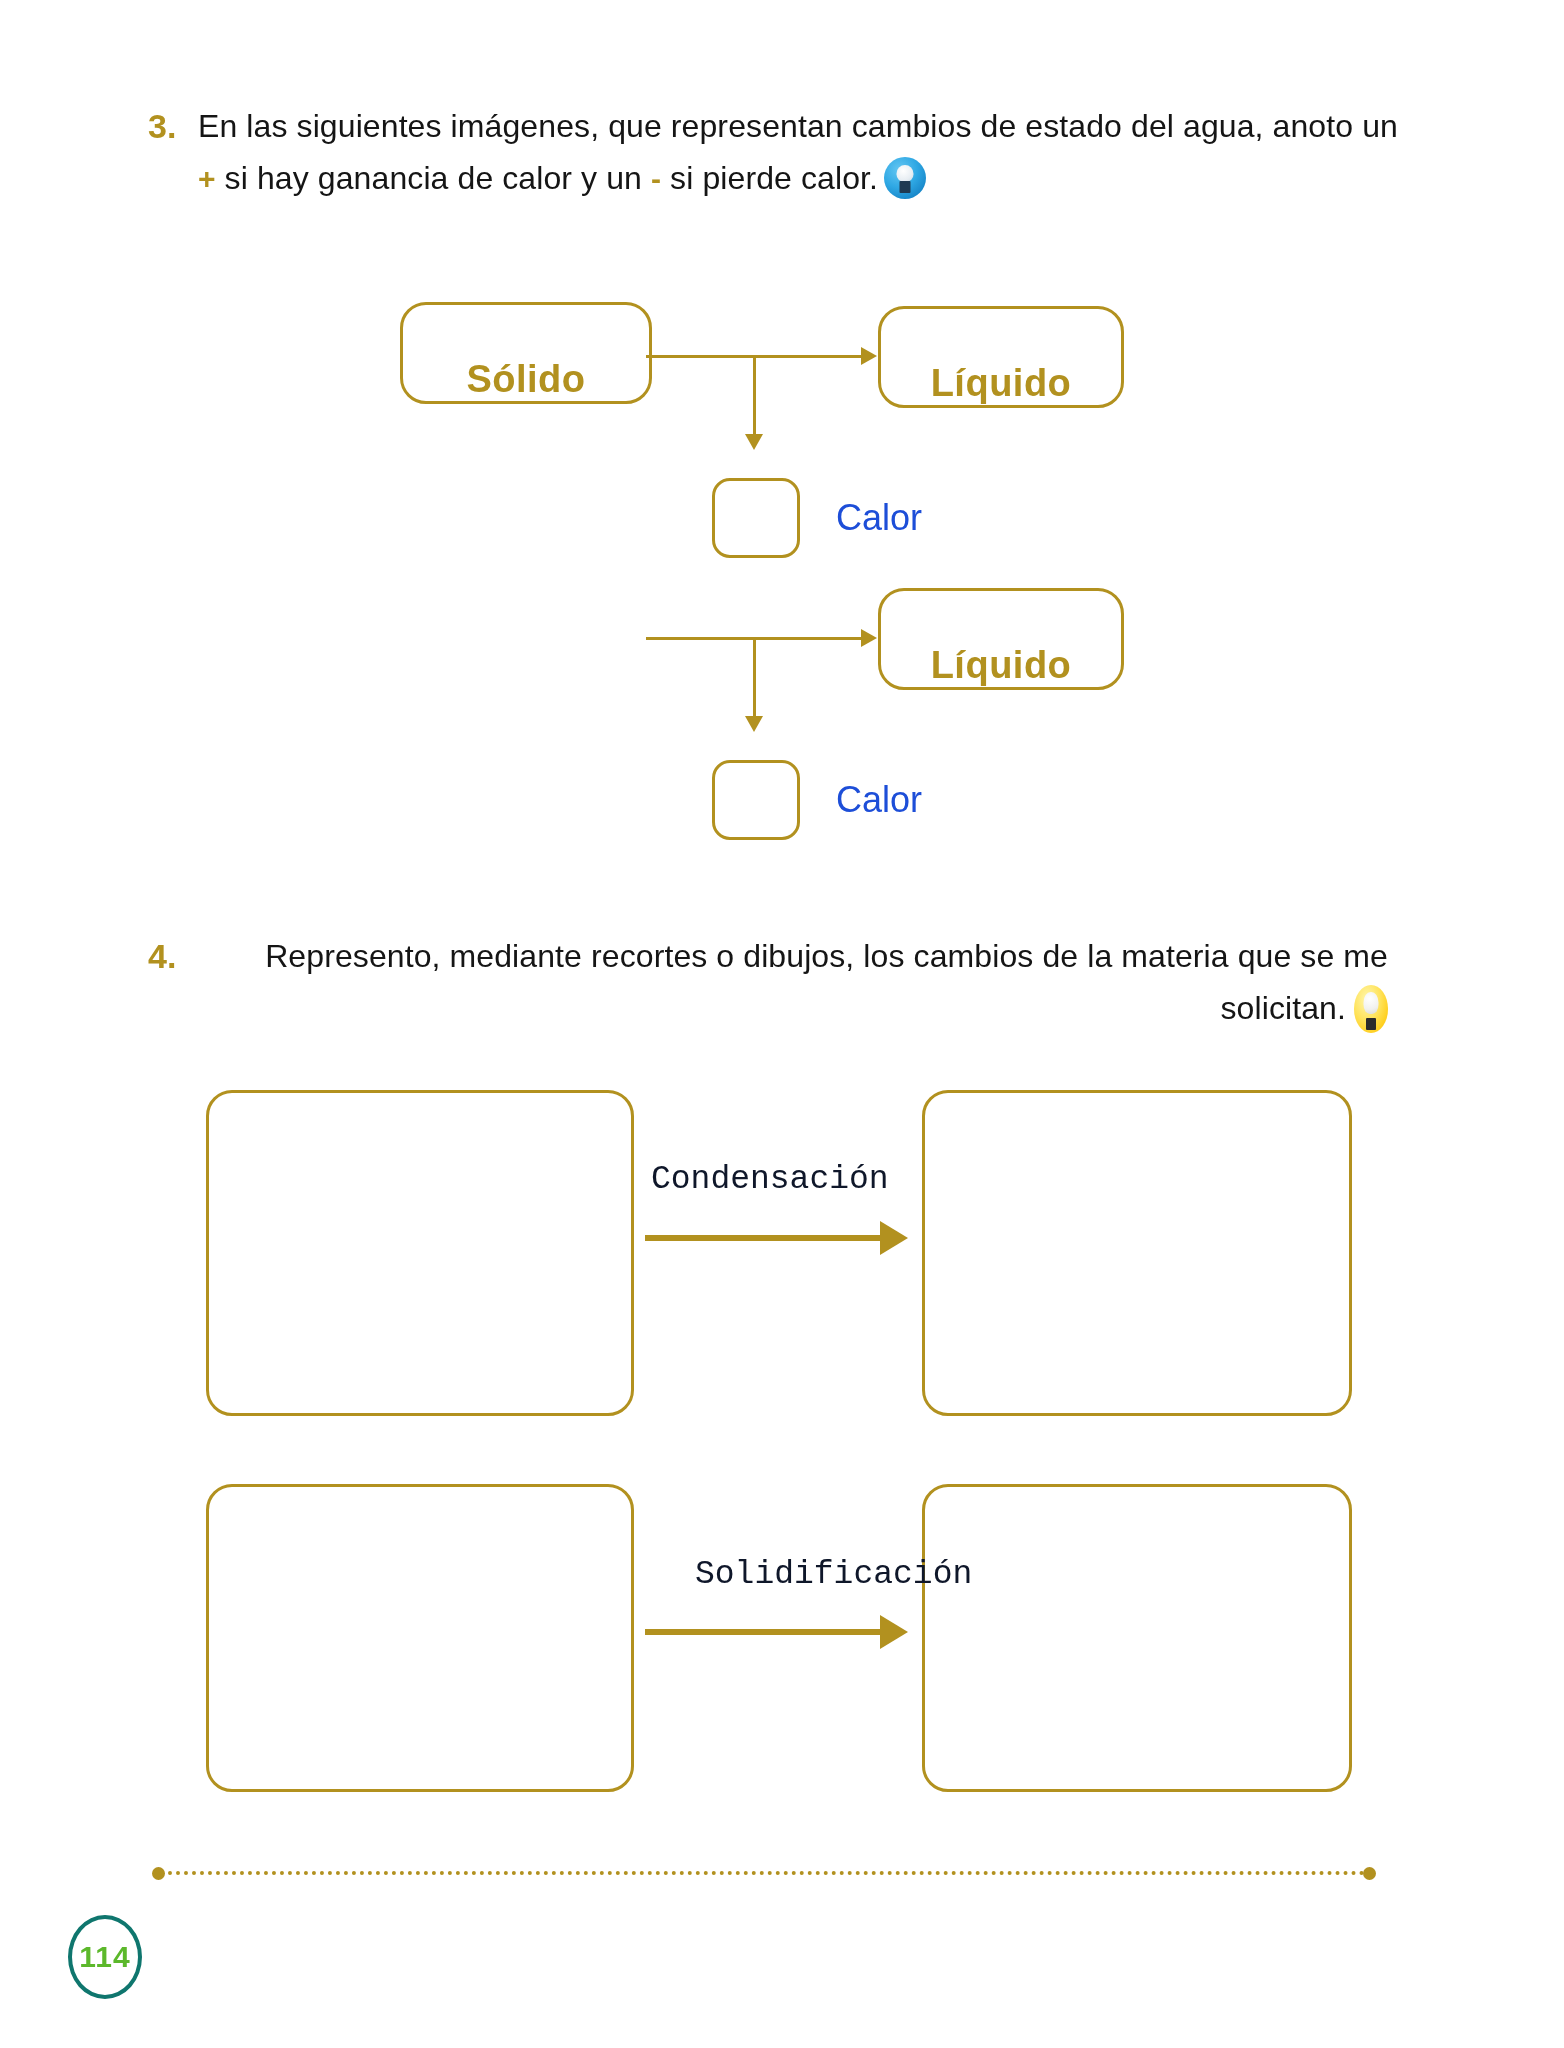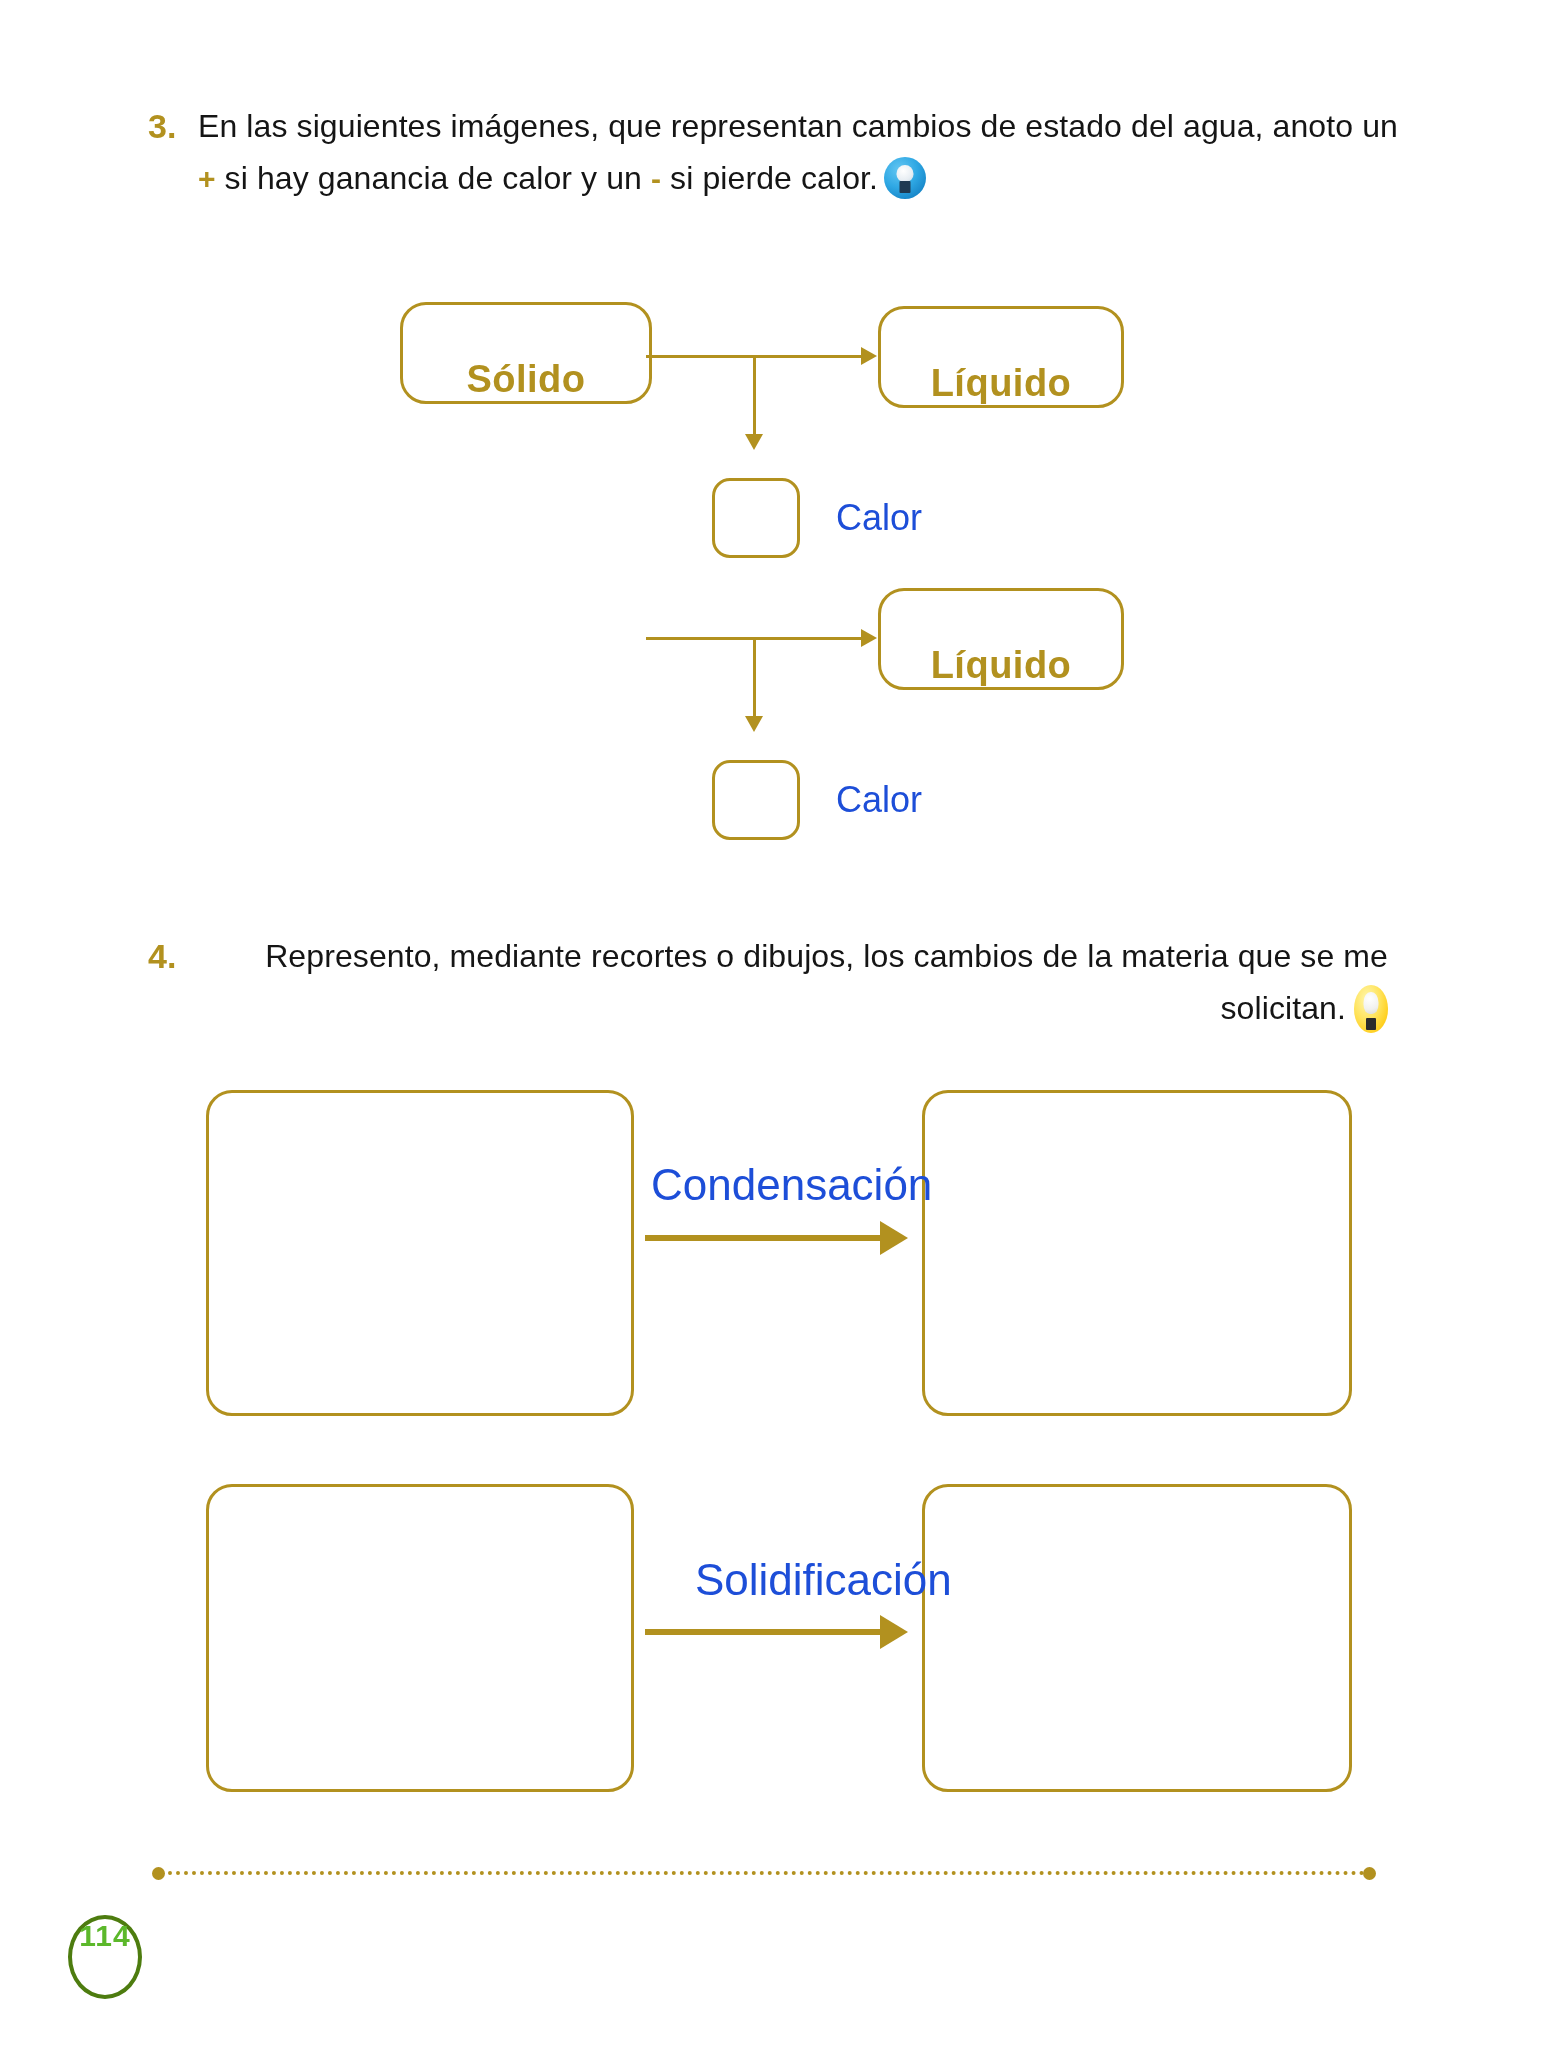--- a/index.html
+++ b/index.html
@@ -191,45 +191,46 @@
 
   
   .draw-box {
     position: absolute;
     border: 3px solid #b2911f;
     border-radius: 26px;
     background: #ffffff;
   }
   .change-label {
     position: absolute;
-    font-size: 44px;
-    color: #1d4ed8;
+    font-size: 33px;
+    color: #0f172a;
     white-space: nowrap;
     line-height: 1;
+    font-family: Liberation Mono, monospace;
   }
 
   
   .dotted-rule {
     position: absolute;
     height: 4px;
     border-top: 4px dotted #b2911f;
   }
   .rule-dot {
     position: absolute;
     width: 13px;
     height: 13px;
     border-radius: 50%;
     background: #b2911f;
   }
   .page-oval {
     position: absolute;
-    border: 4px solid #4d7c0f;
+    border: 4px solid #0f766e;
     border-radius: 50%;
     display: flex;
-    align-items: flex-start;
+    align-items: center;
     justify-content: center;
   }
   .page-oval .num {
     color: #5cb82b;
     font-weight: bold;
     font-size: 30px;
     letter-spacing: 1px;
   }
   .footer-text {
     position: absolute;

